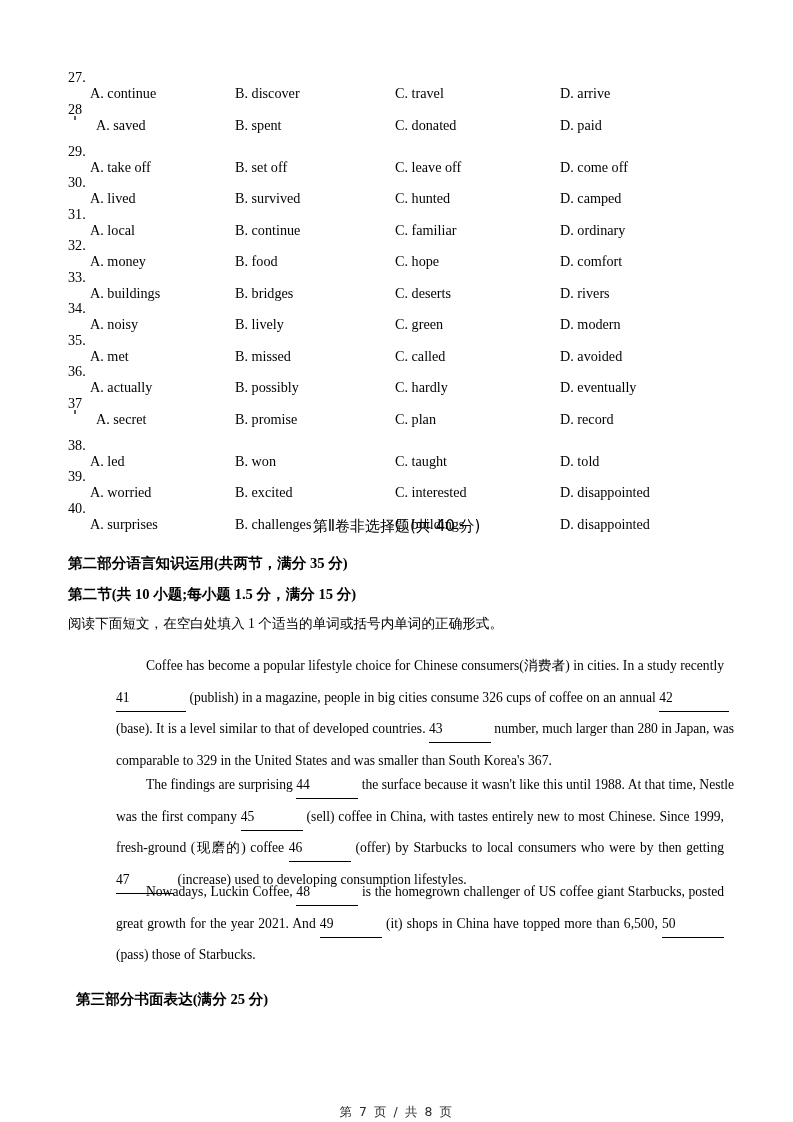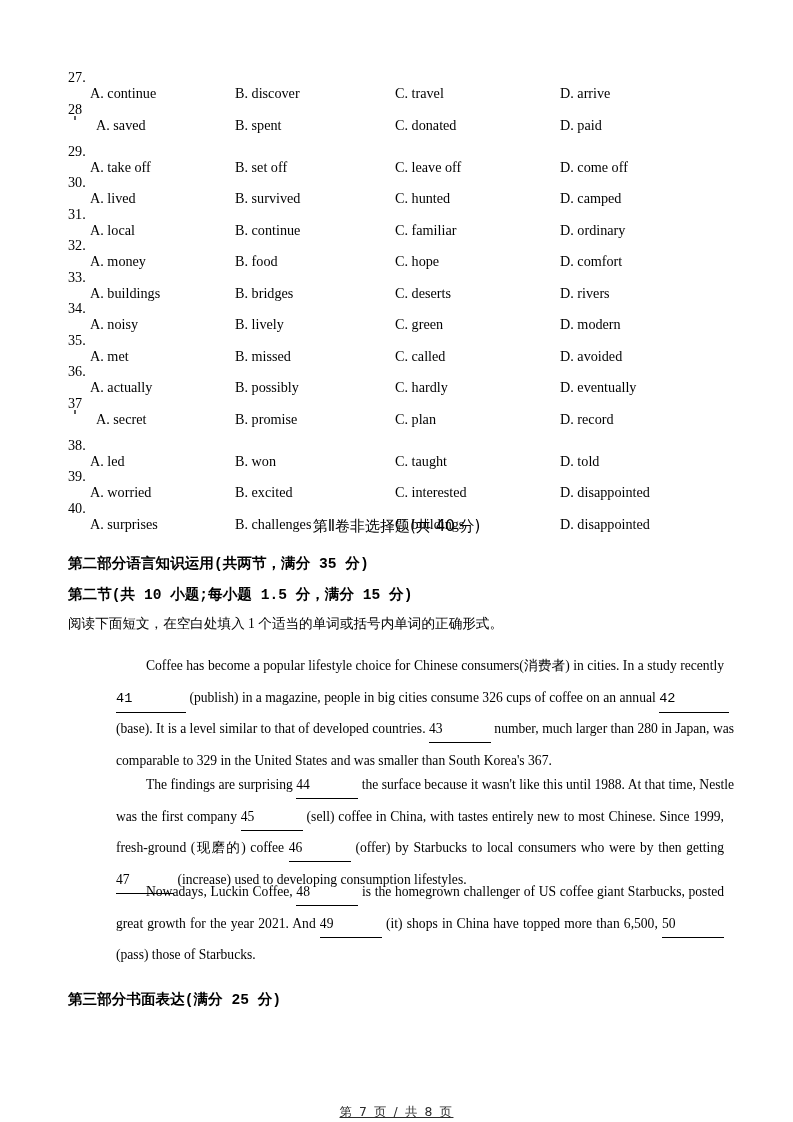--- a/index.html
+++ b/index.html
@@ -71,26 +71,26 @@
     font-weight: normal;
     font-family: "DejaVu Sans", "Liberation Sans", sans-serif;
   }
 
   
   .sec-head {
     position: absolute;
     left: 68px;
     font-size: 14.6px;
     font-weight: bold;
-    font-family: Liberation Mono, monospace;
+    font-family: Liberation Serif, serif;
     white-space: nowrap;
   }
   #sec-part2      { top: 554px; }
   #sec-section2   { top: 585px; }
-  #sec-part3      { top: 990px; }
+  #sec-part3      { top: 990px; margin-left: 8px; }
 
   .instr {
     position: absolute;
     left: 68px;
     top: 615px;
     font-size: 13.6px;
     font-family: Liberation Serif, serif;
     white-space: nowrap;
   }
 
@@ -119,38 +119,37 @@
   }
 
   .blank {
     display: inline-block;
     border-bottom: 1.3px solid #000;
     text-align: center;
     vertical-align: baseline;
     line-height: 26px;
     height: 26px;
   }
-  .blank.w70 { width: 70px; font-family: Liberation Mono, monospace; }
+  .blank.w70 { width: 70px; }
   .blank.w62 { width: 62px; }
   .blank.w58 { width: 58px; }
 
   .cn { font-family: "DejaVu Sans", "Liberation Sans", sans-serif; }
 
   
   .footer {
     position: absolute;
     left: 0;
     top: 1104px;
     width: 793px;
     text-align: center;
     font-size: 12.4px;
     font-family: "DejaVu Sans", "Liberation Sans", sans-serif;
     letter-spacing: 1.6px;
     color: #2b2b2b;
-    text-decoration: underline;
   }
 </style>
 </head>
 <body>
 
 <div class="page">
 
   <div class="mc-block">
 
     <div class="mc-row">

